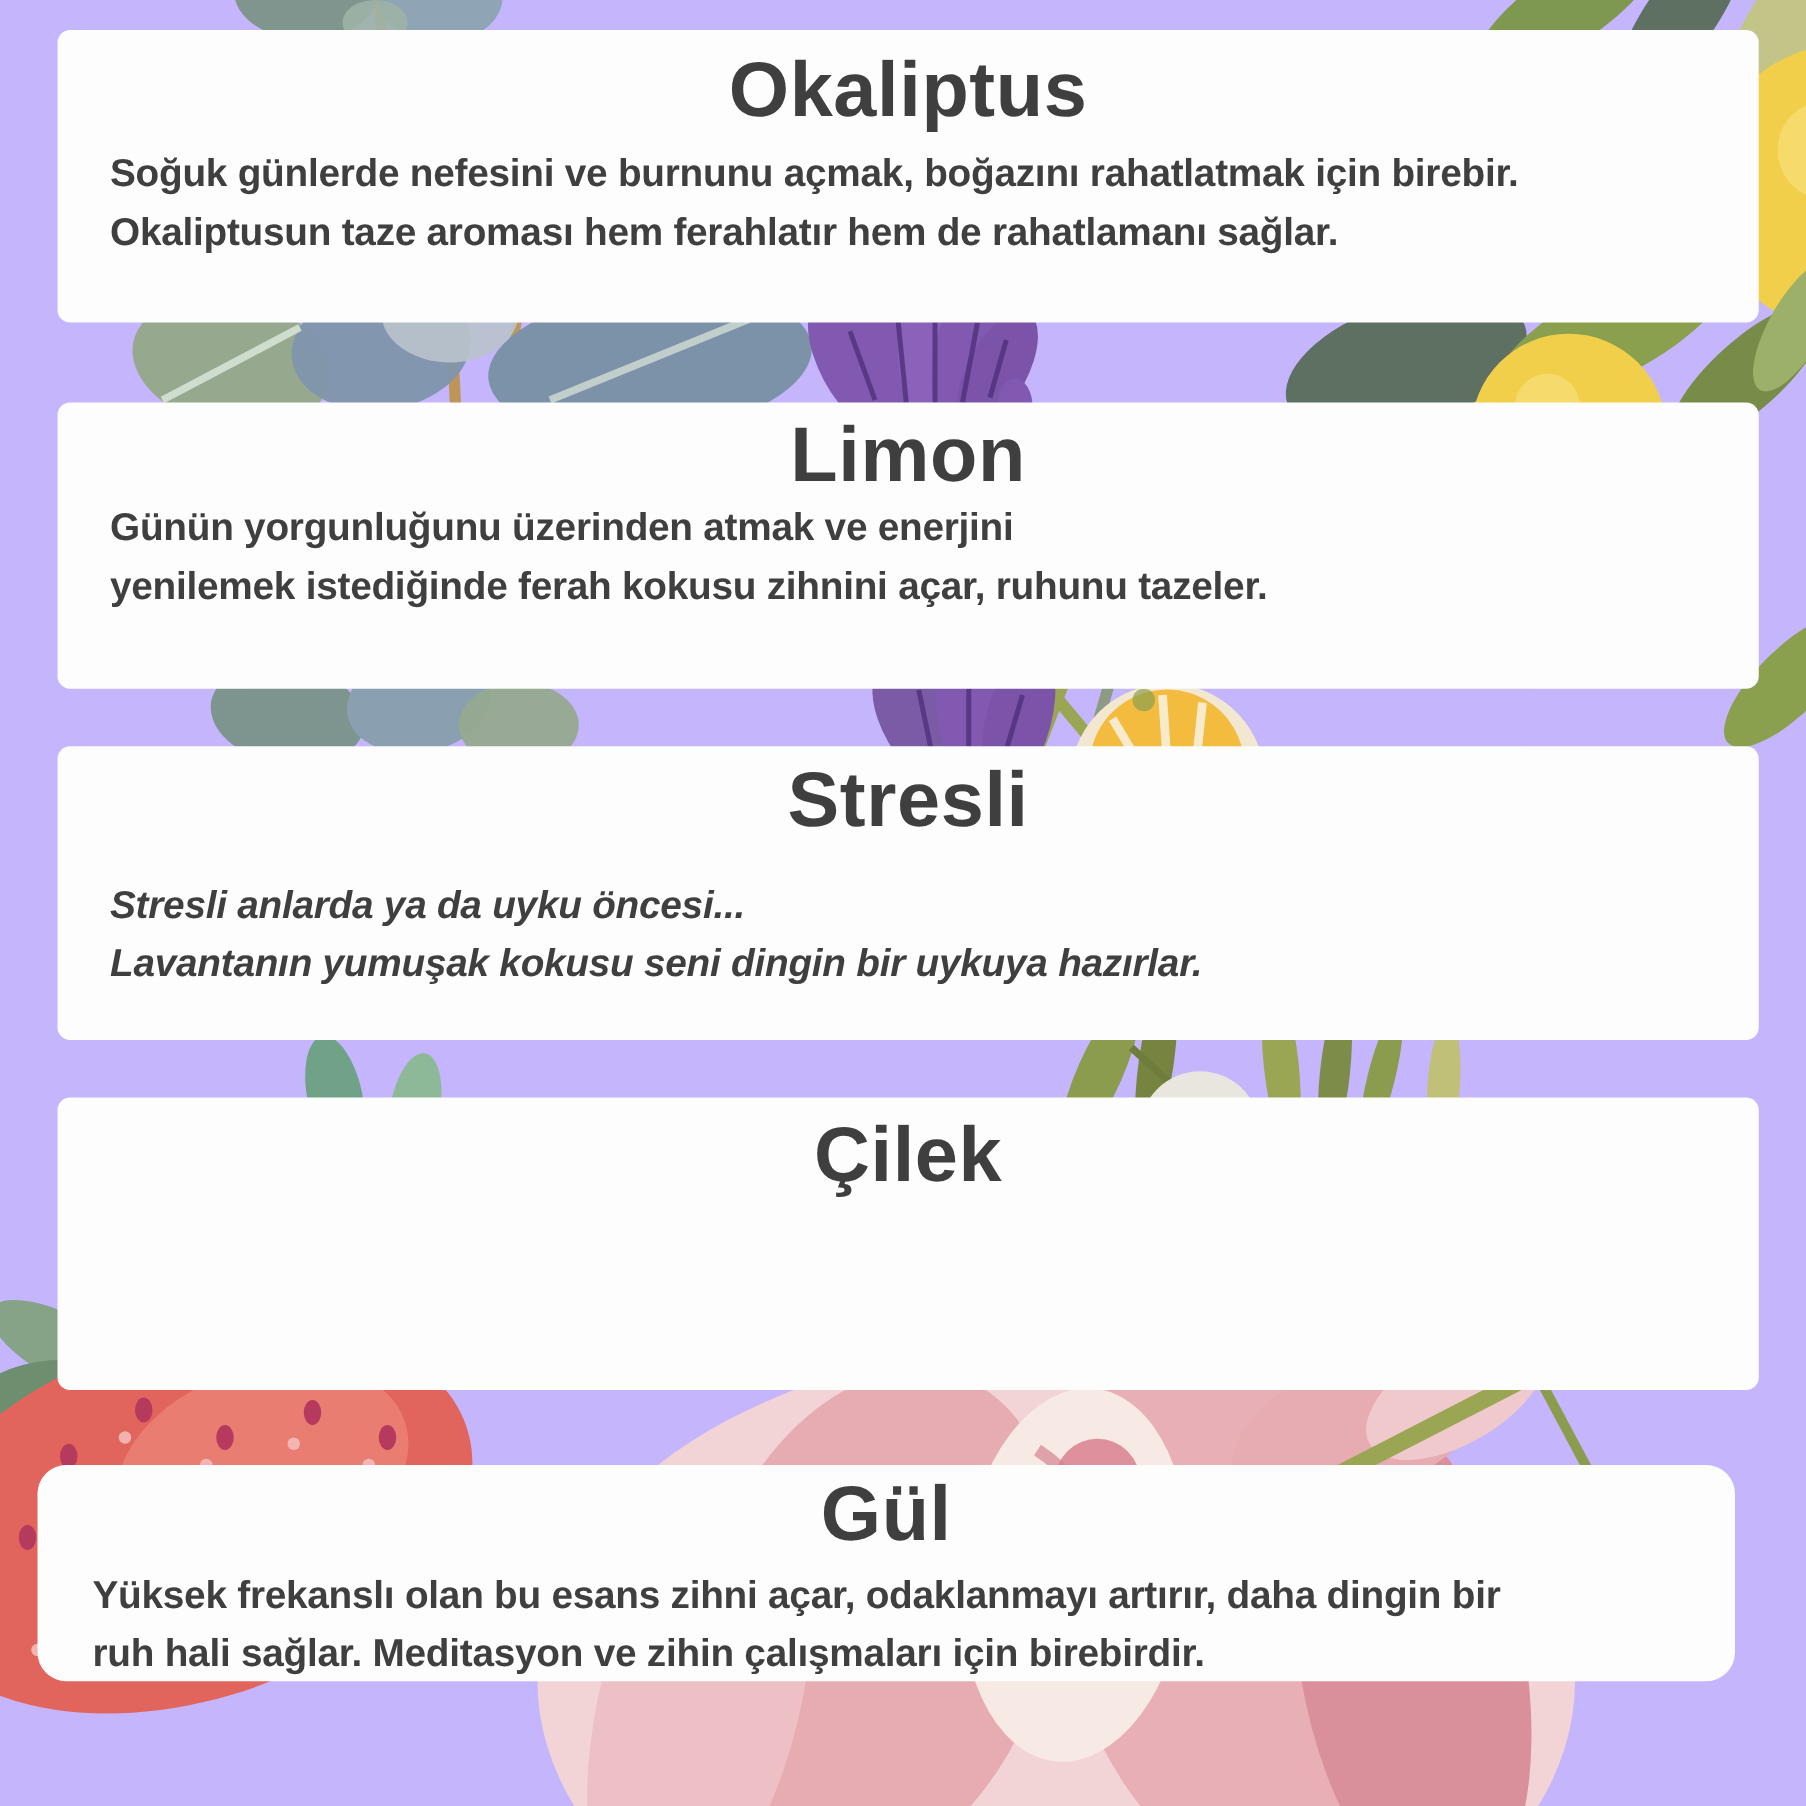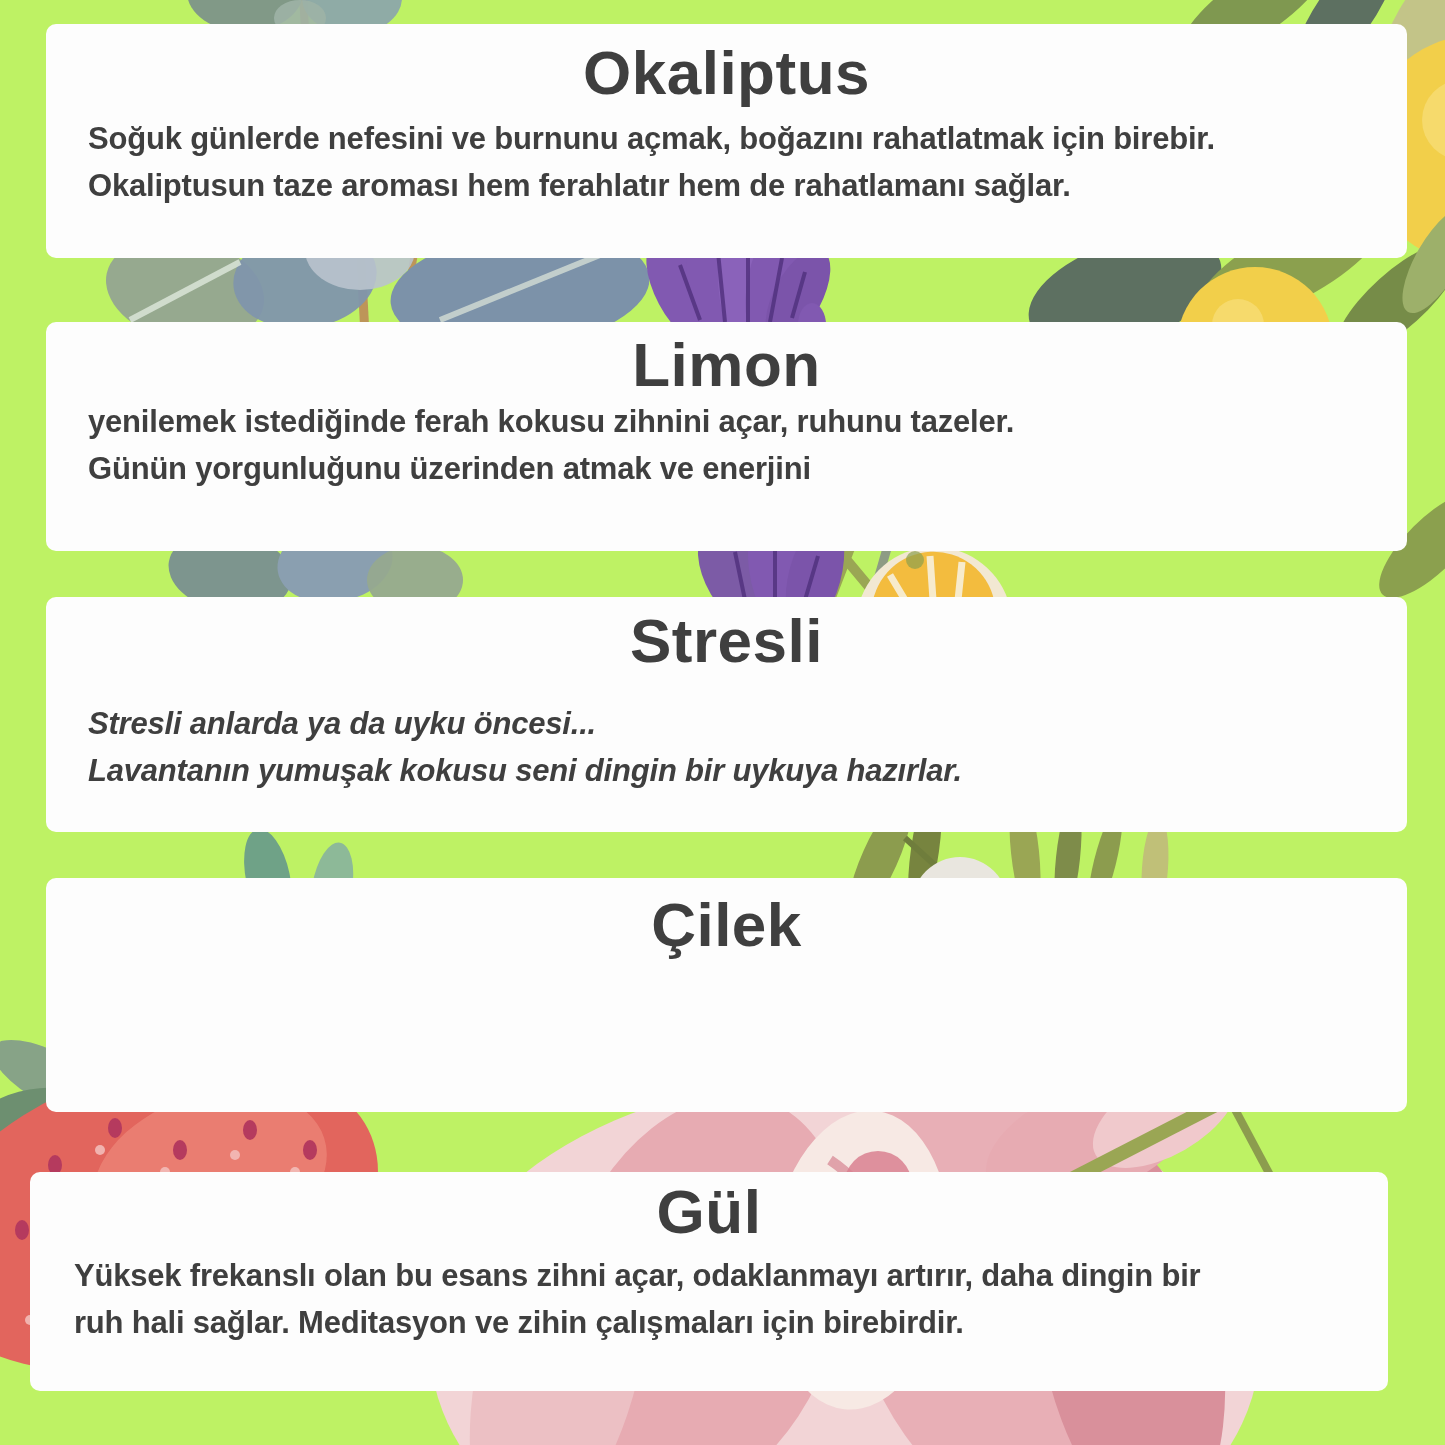--- a/index.html
+++ b/index.html
@@ -1,19 +1,19 @@
 <!DOCTYPE html>
 <html><head>
 <meta charset="utf-8">
 <style>
   html,body{margin:0;padding:0;}
   .canvas{
     position:relative;
     width:1445px;height:1445px;
-    background:#bef264;
+    background:#c4b5fd;
     overflow:hidden;
     font-family:"Liberation Sans", sans-serif;
   }
   .art{position:absolute;inset:0;z-index:1;}
   .card{
     position:absolute;z-index:2;
     background:#fdfdfd;
     border-radius:10px;
     color:#3f3f3f;
     box-sizing:border-box;
@@ -35,21 +35,21 @@
   .card-1 .body{margin-top:11px;}
   .card-2{left:46px;top:322px;width:1361px;height:229px;}
   .card-2 h2{margin-top:12px;}
   .card-2 .body{margin-top:2px;}
   .card-3{left:46px;top:597px;width:1361px;height:235px;}
   .card-3 h2{margin-top:13px;}
   .card-3 .body{margin-top:28px;font-style:italic;}
   .card-4{left:46px;top:878px;width:1361px;height:234px;}
   .card-4 h2{margin-top:16px;}
   .card-4 .body{margin-top:21px;}
-  .card-5{left:30px;top:1172px;width:1358px;height:219px;}
+  .card-5{left:30px;top:1172px;width:1358px;height:173px;border-radius:23px;}
   .card-5 h2{margin-top:9px;}
   .card-5 .body{margin-top:9px;padding-left:44px;}
 </style>
 </head>
 <body>
 
 <div class="canvas">
 
   <div class="art">
     <svg width="1445" height="1445" viewBox="0 0 1445 1445" xmlns="http://www.w3.org/2000/svg">
@@ -194,22 +194,22 @@
     <h2>Okaliptus</h2>
     <div class="body">
       <p>Soğuk günlerde nefesini ve burnunu açmak, boğazını rahatlatmak için birebir.</p>
       <p>Okaliptusun taze aroması hem ferahlatır hem de rahatlamanı sağlar.</p>
     </div>
   </section>
 
   <section class="card card-2">
     <h2>Limon</h2>
     <div class="body">
+      <p>Günün yorgunluğunu üzerinden atmak ve enerjini</p>
       <p>yenilemek istediğinde ferah kokusu zihnini açar, ruhunu tazeler.</p>
-      <p>Günün yorgunluğunu üzerinden atmak ve enerjini</p>
     </div>
   </section>
 
   <section class="card card-3">
     <h2>Stresli</h2>
     <div class="body">
       <p>Stresli anlarda ya da uyku öncesi...</p>
       <p>Lavantanın yumuşak kokusu seni dingin bir uykuya hazırlar.</p>
     </div>
   </section>

